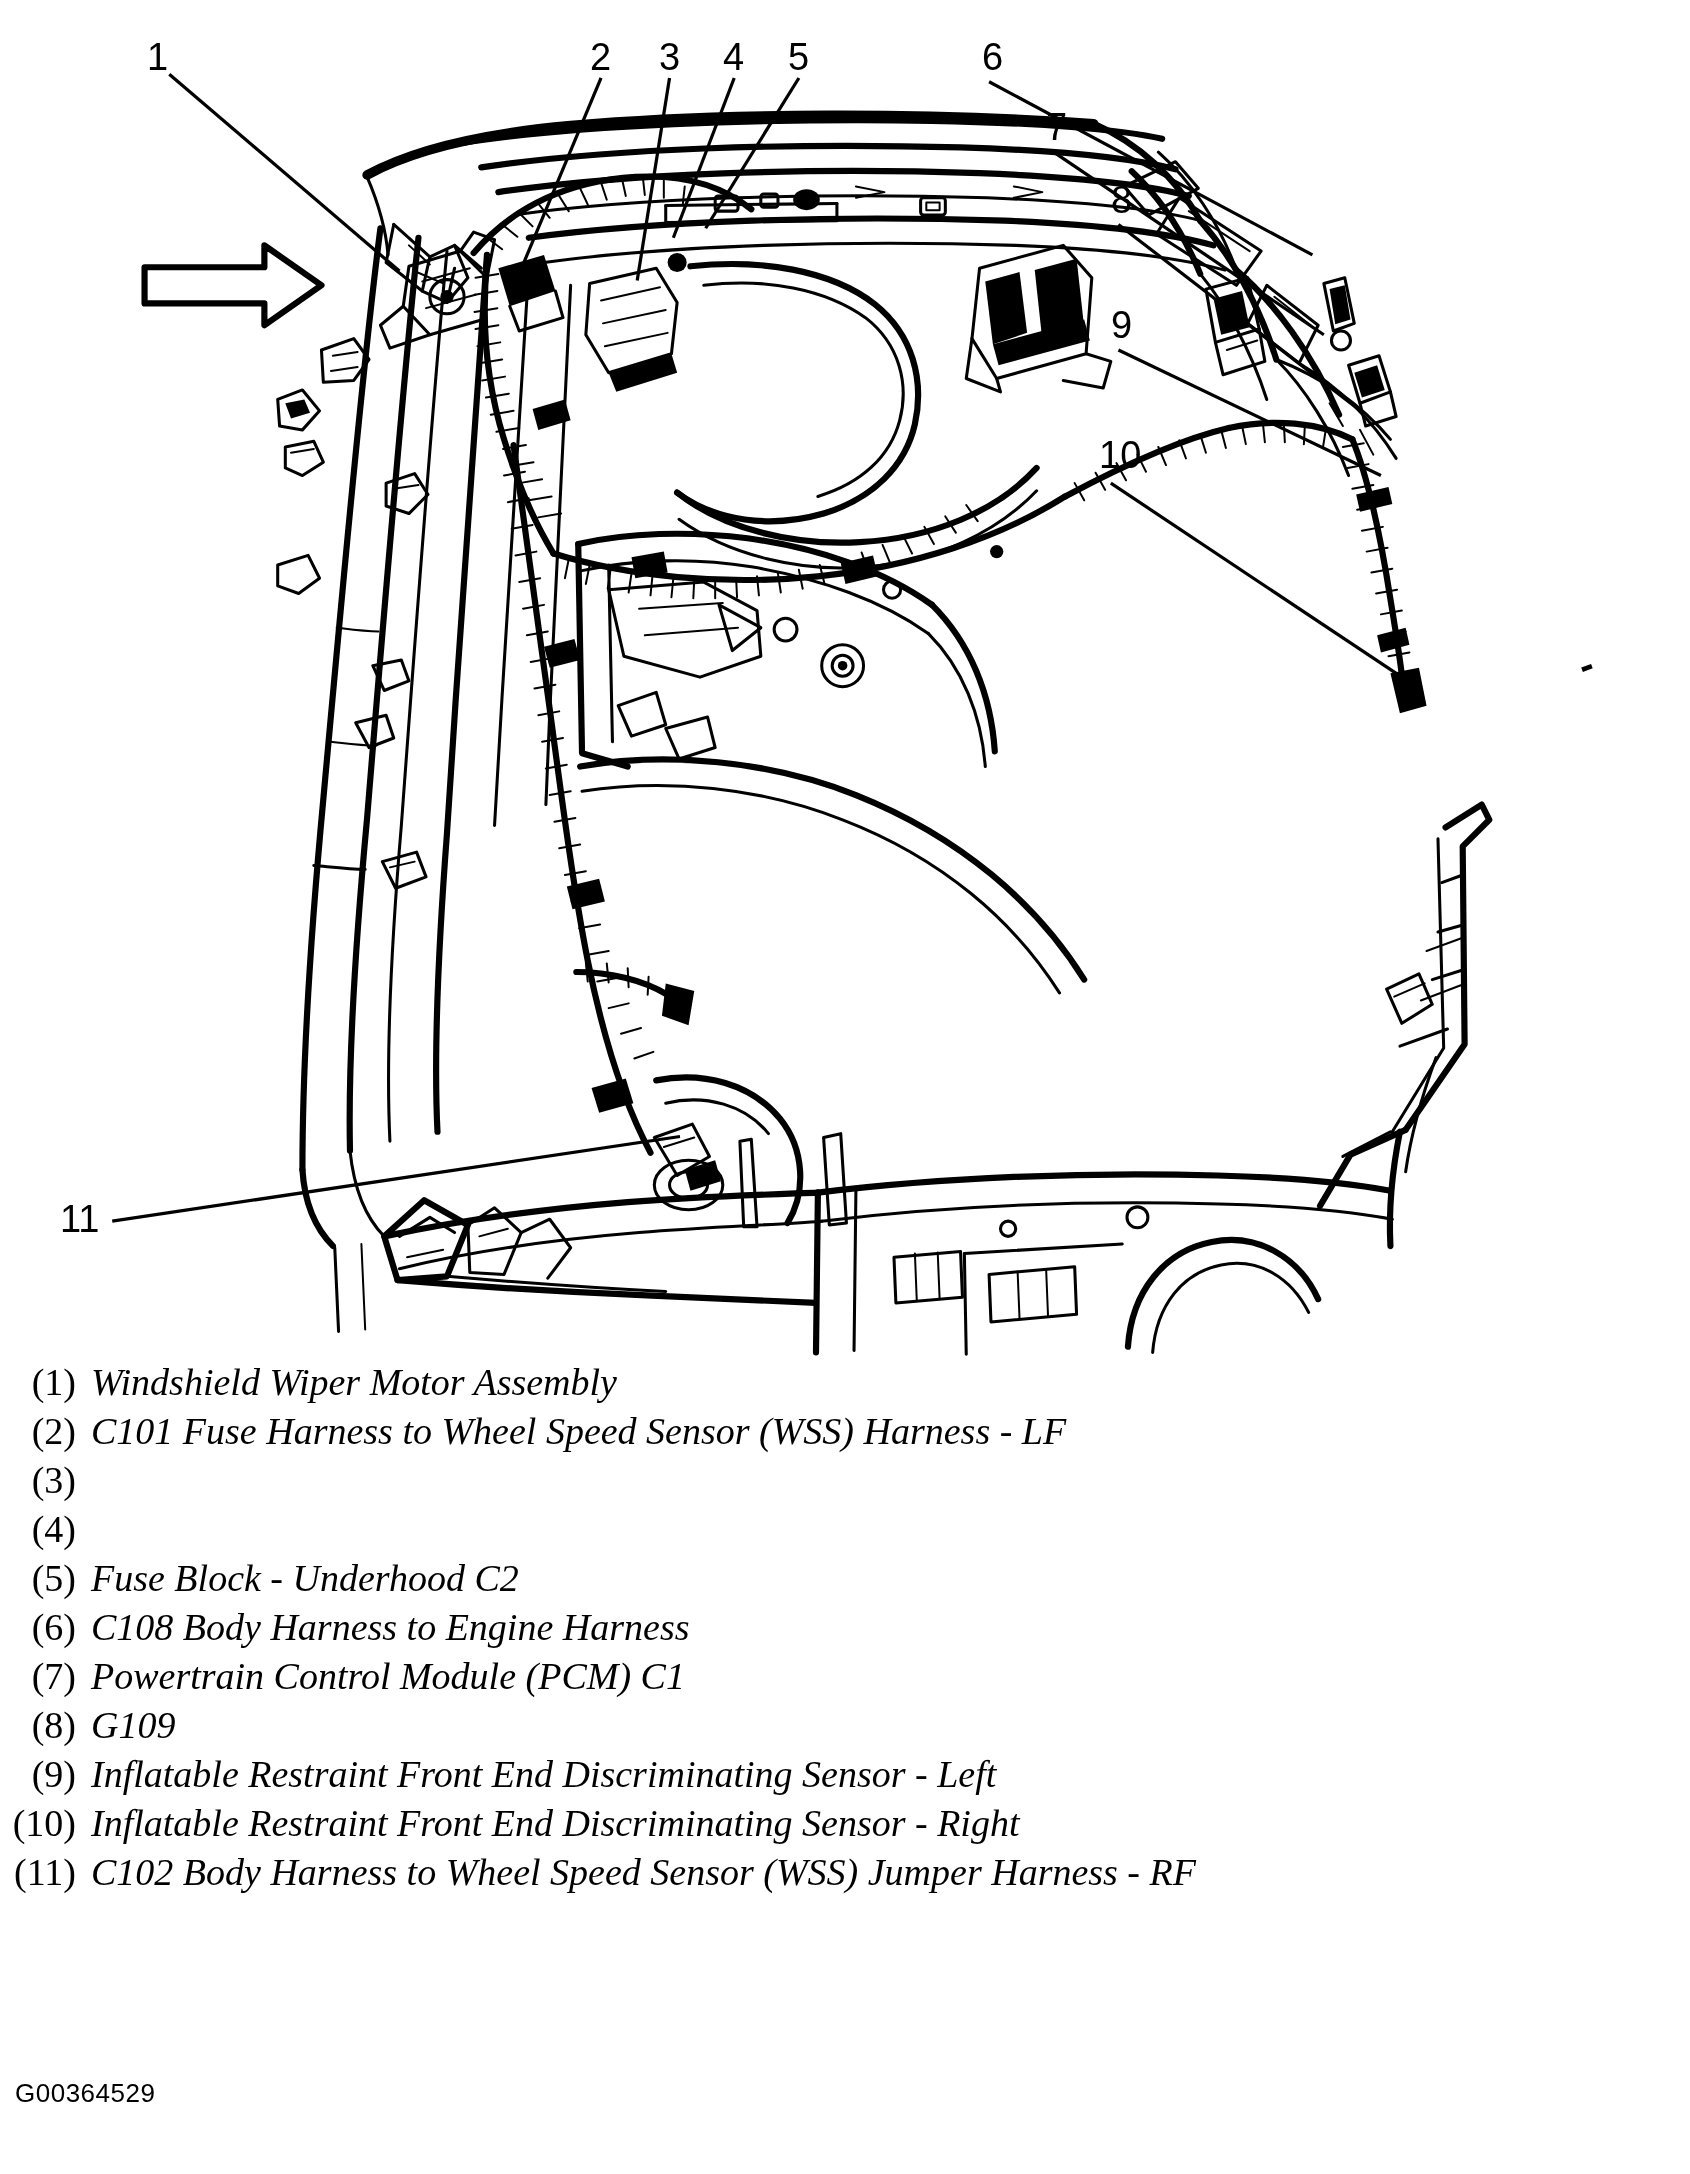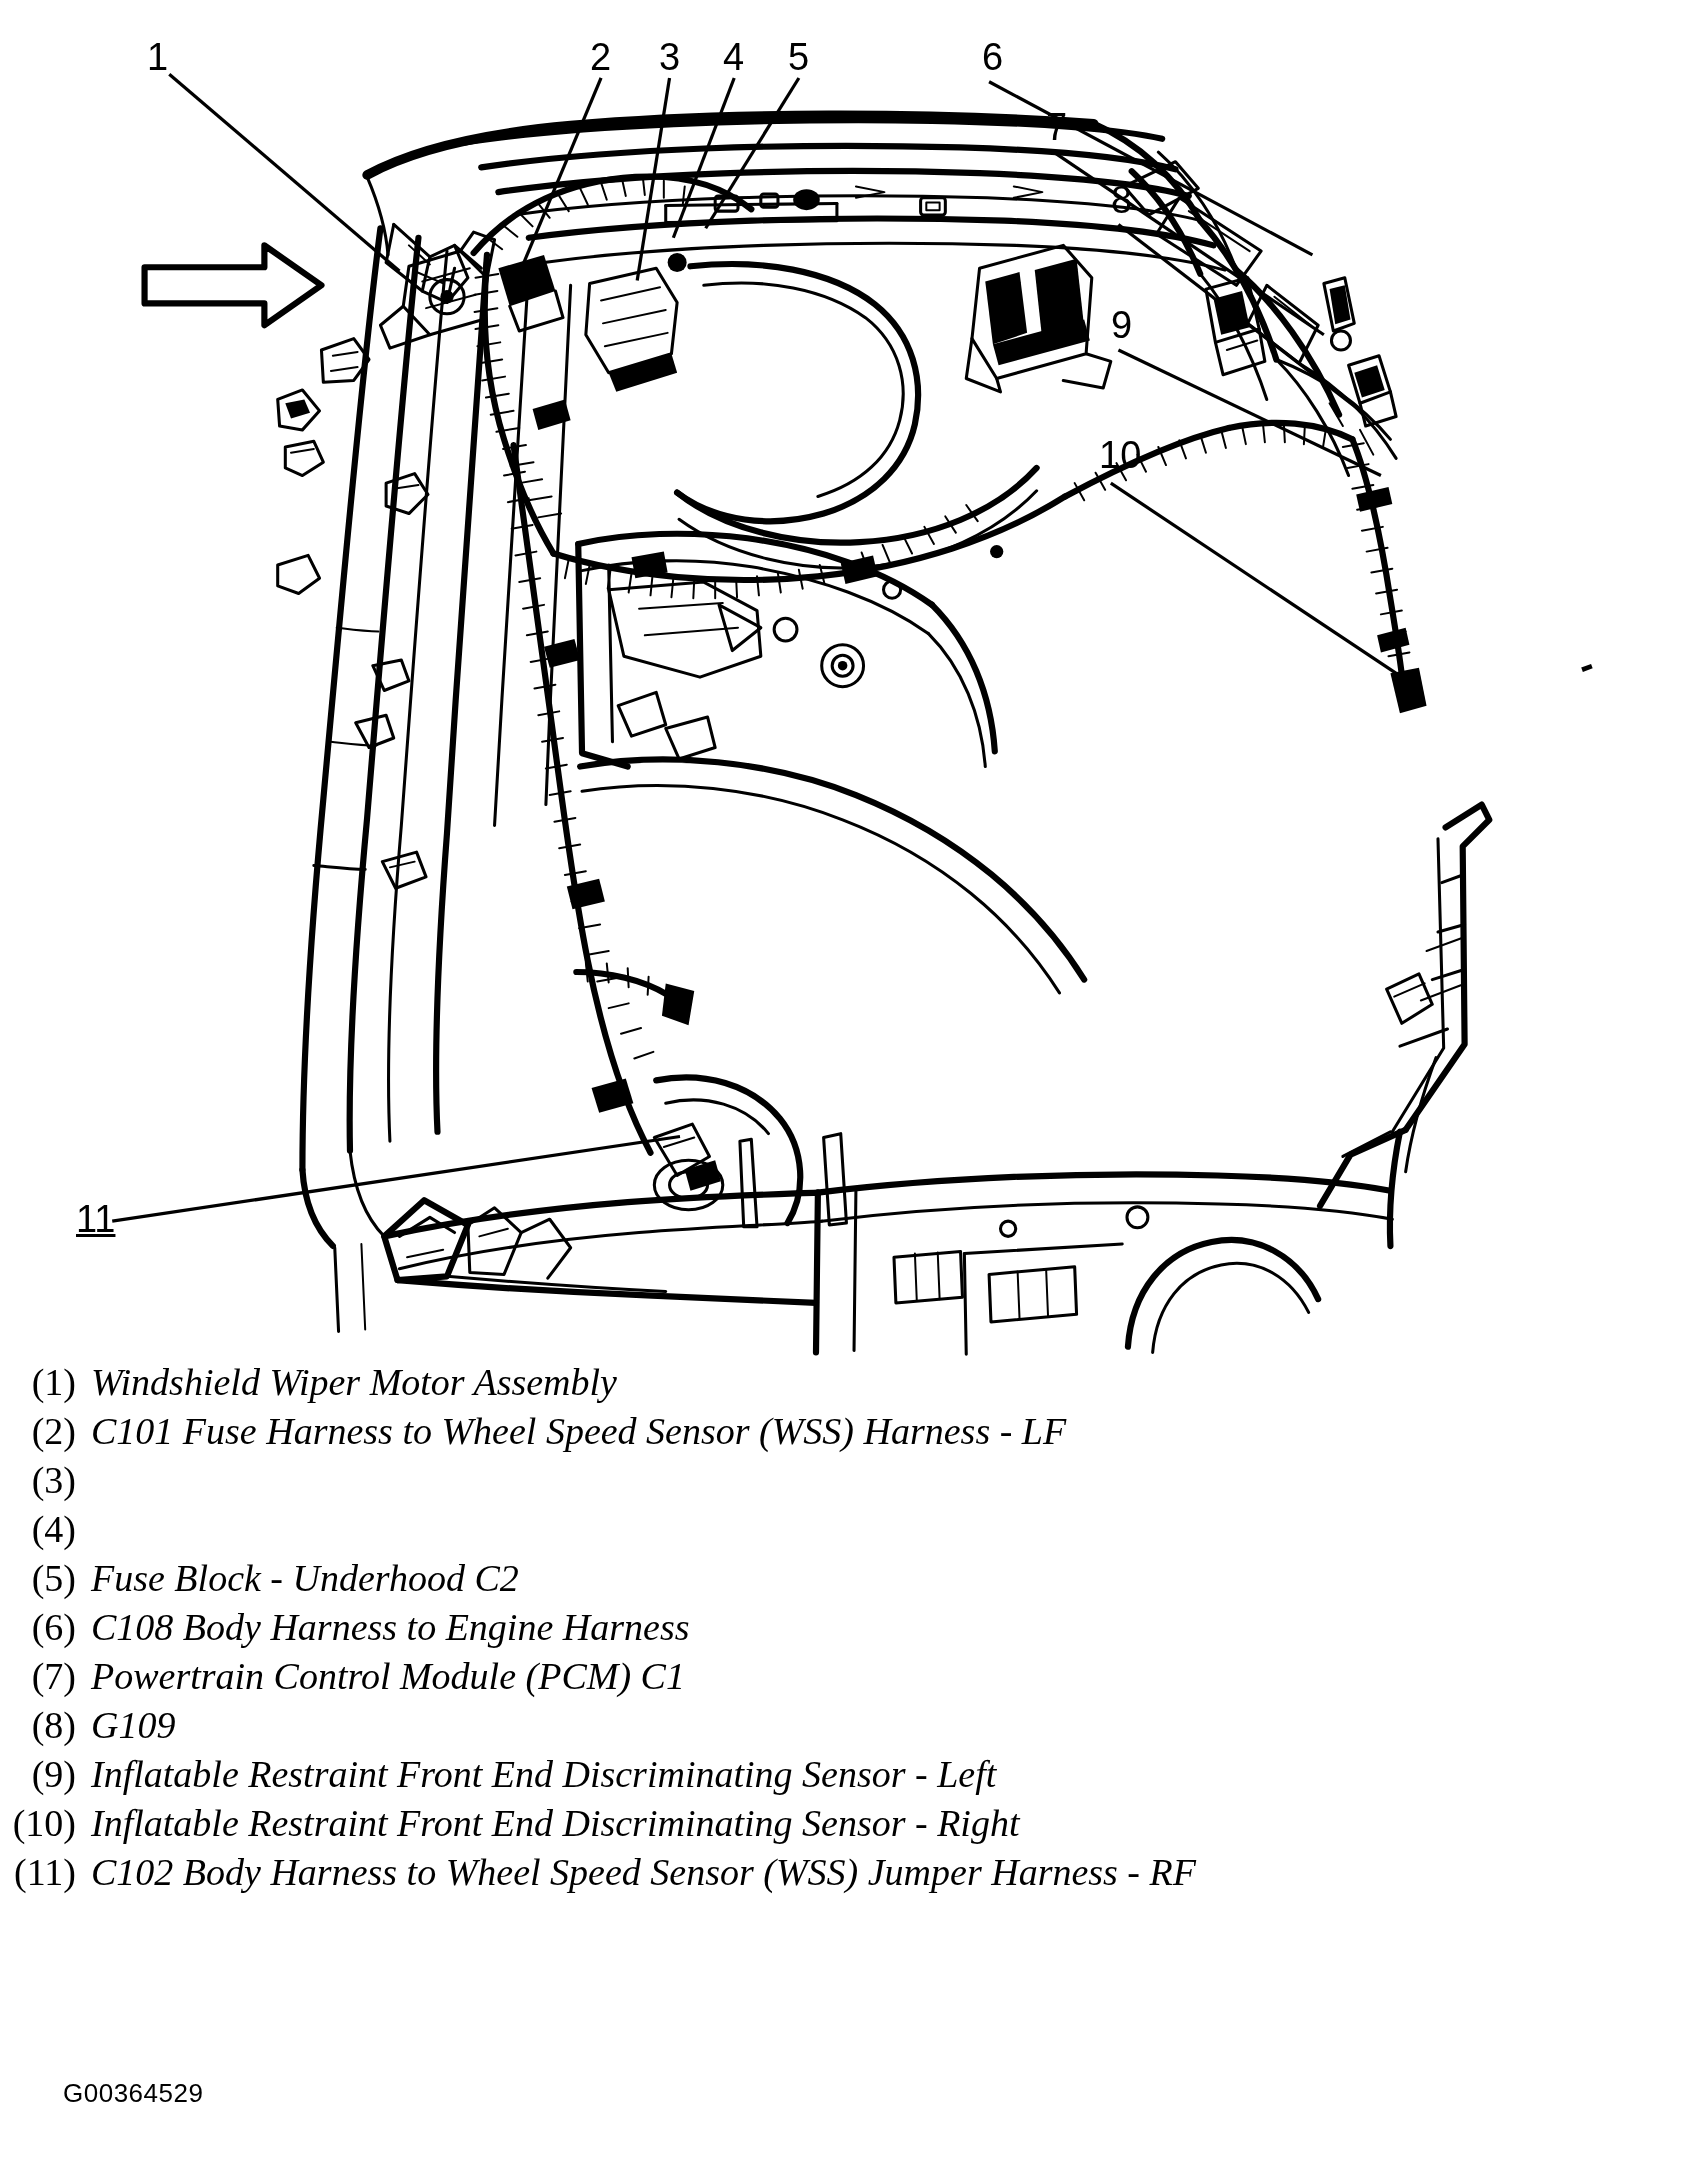--- a/index.html
+++ b/index.html
@@ -76,21 +76,20 @@
   
   #figure-code {
     position: absolute;
     left: 15px;
     top: 2079px;
     font-family: "Liberation Sans", sans-serif;
     font-size: 26px;
     line-height: 28.5px;
     letter-spacing: 0.5px;
     color: #000;
-    margin-left: 48px;
   }
 </style>
 </head>
 <body>
 
 <div id="figure-area">
 
   <svg id="figure-svg" viewBox="0 0 1777 1430">
     <defs>
       <style>
@@ -418,21 +417,21 @@
   <div class="callout-number" style="left:147px; top:38px;">1</div>
   <div class="callout-number" style="left:590px; top:38px;">2</div>
   <div class="callout-number" style="left:659px; top:38px;">3</div>
   <div class="callout-number" style="left:723px; top:38px;">4</div>
   <div class="callout-number" style="left:788px; top:38px;">5</div>
   <div class="callout-number" style="left:982px; top:38px;">6</div>
   <div class="callout-number" style="left:1046px; top:108px;">7</div>
   <div class="callout-number" style="left:1111px; top:181px;">8</div>
   <div class="callout-number" style="left:1111px; top:306px;">9</div>
   <div class="callout-number" style="left:1099px; top:436px;">10</div>
-  <div class="callout-number" style="left:76px;  top:1200px;text-decoration:underline;">11</div>
+  <div class="callout-number" style="left:60px;  top:1200px;">11</div>
 
 </div>
 
 <div id="legend">
 
   <div class="legend-row">
     <span class="legend-index">(1)</span>
     <span class="legend-label">Windshield Wiper Motor Assembly</span>
   </div>
   <div class="legend-row">

